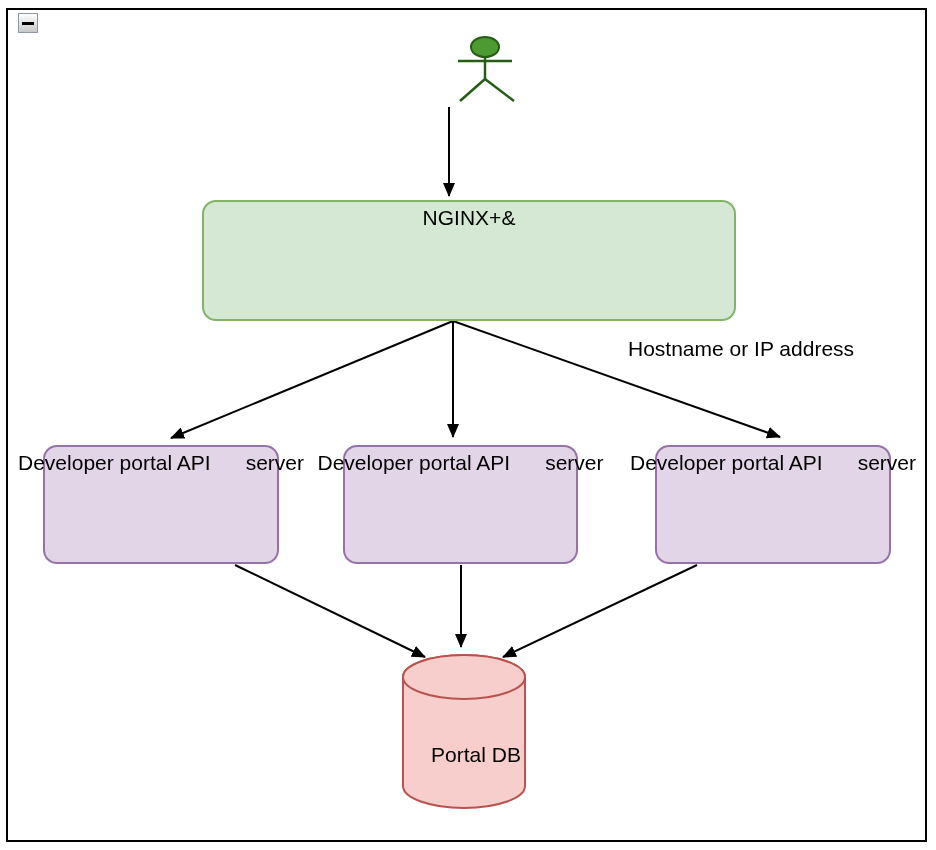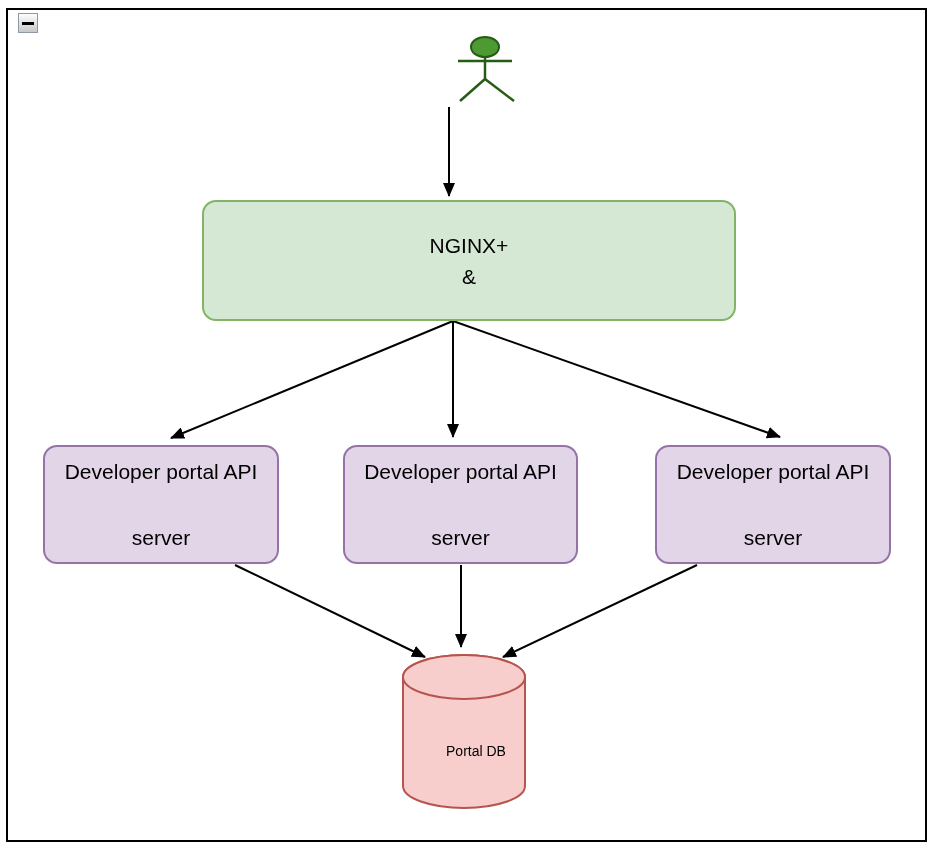--- a/index.html
+++ b/index.html
@@ -52,21 +52,20 @@
     top: 0;
     width: 936px;
     height: 850px;
   }
   .node {
     position: absolute;
     box-sizing: border-box;
     border: 2px solid;
     border-radius: 14px;
     display: flex;
-    flex-direction: column;
     justify-content: center;
     text-align: center;
     font-size: 21px;
     line-height: 31px;
     white-space: nowrap;
   }
   .node-gateway {
     left: 202px; top: 200px; width: 534px; height: 121px;
     background: #d5e8d4;
     border-color: #82b366;
@@ -84,21 +83,21 @@
     font-size: 21px;
     white-space: nowrap;
   }
   .label-domain   { left: 490px; top: 149px; }
   .label-hostname { left: 628px; top: 337px; }
   .label-db {
     left: 403px;
     top: 743px;
     width: 146px;
     text-align: center;
-    font-size: 14px;
+    font-size: 21px;
     position: absolute;
   }
 </style>
 </head>
 <body>
 
 <div class="stage">
 
   <div class="frame"></div>
 
@@ -148,15 +147,16 @@
   </div>
   <div class="node node-api node-api2">
     <div>Developer portal API</div>
     <div>server</div>
   </div>
   <div class="node node-api node-api3">
     <div>Developer portal API</div>
     <div>server</div>
   </div>
 
+  <div class="edge-label label-hostname">Hostname or IP address</div>
   <div class="label-db">Portal DB</div>
 
 </div>
 
 </body></html>

